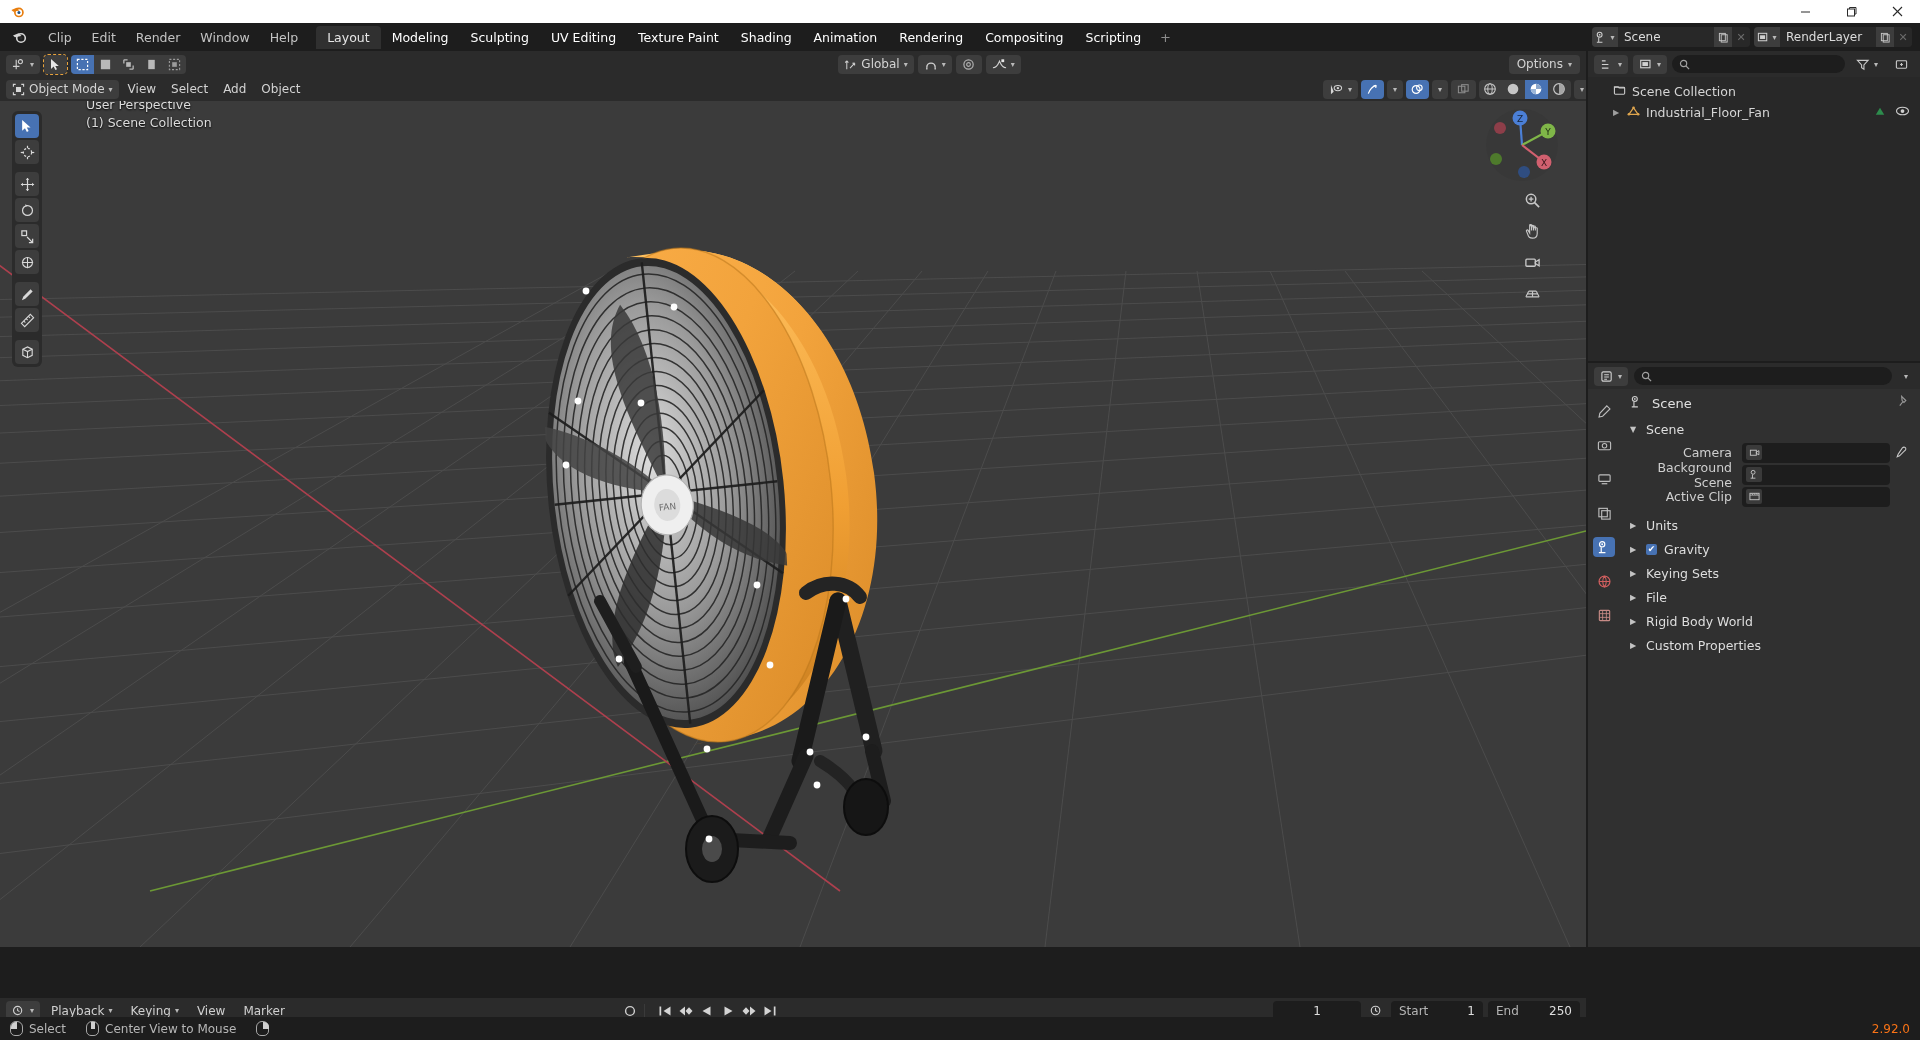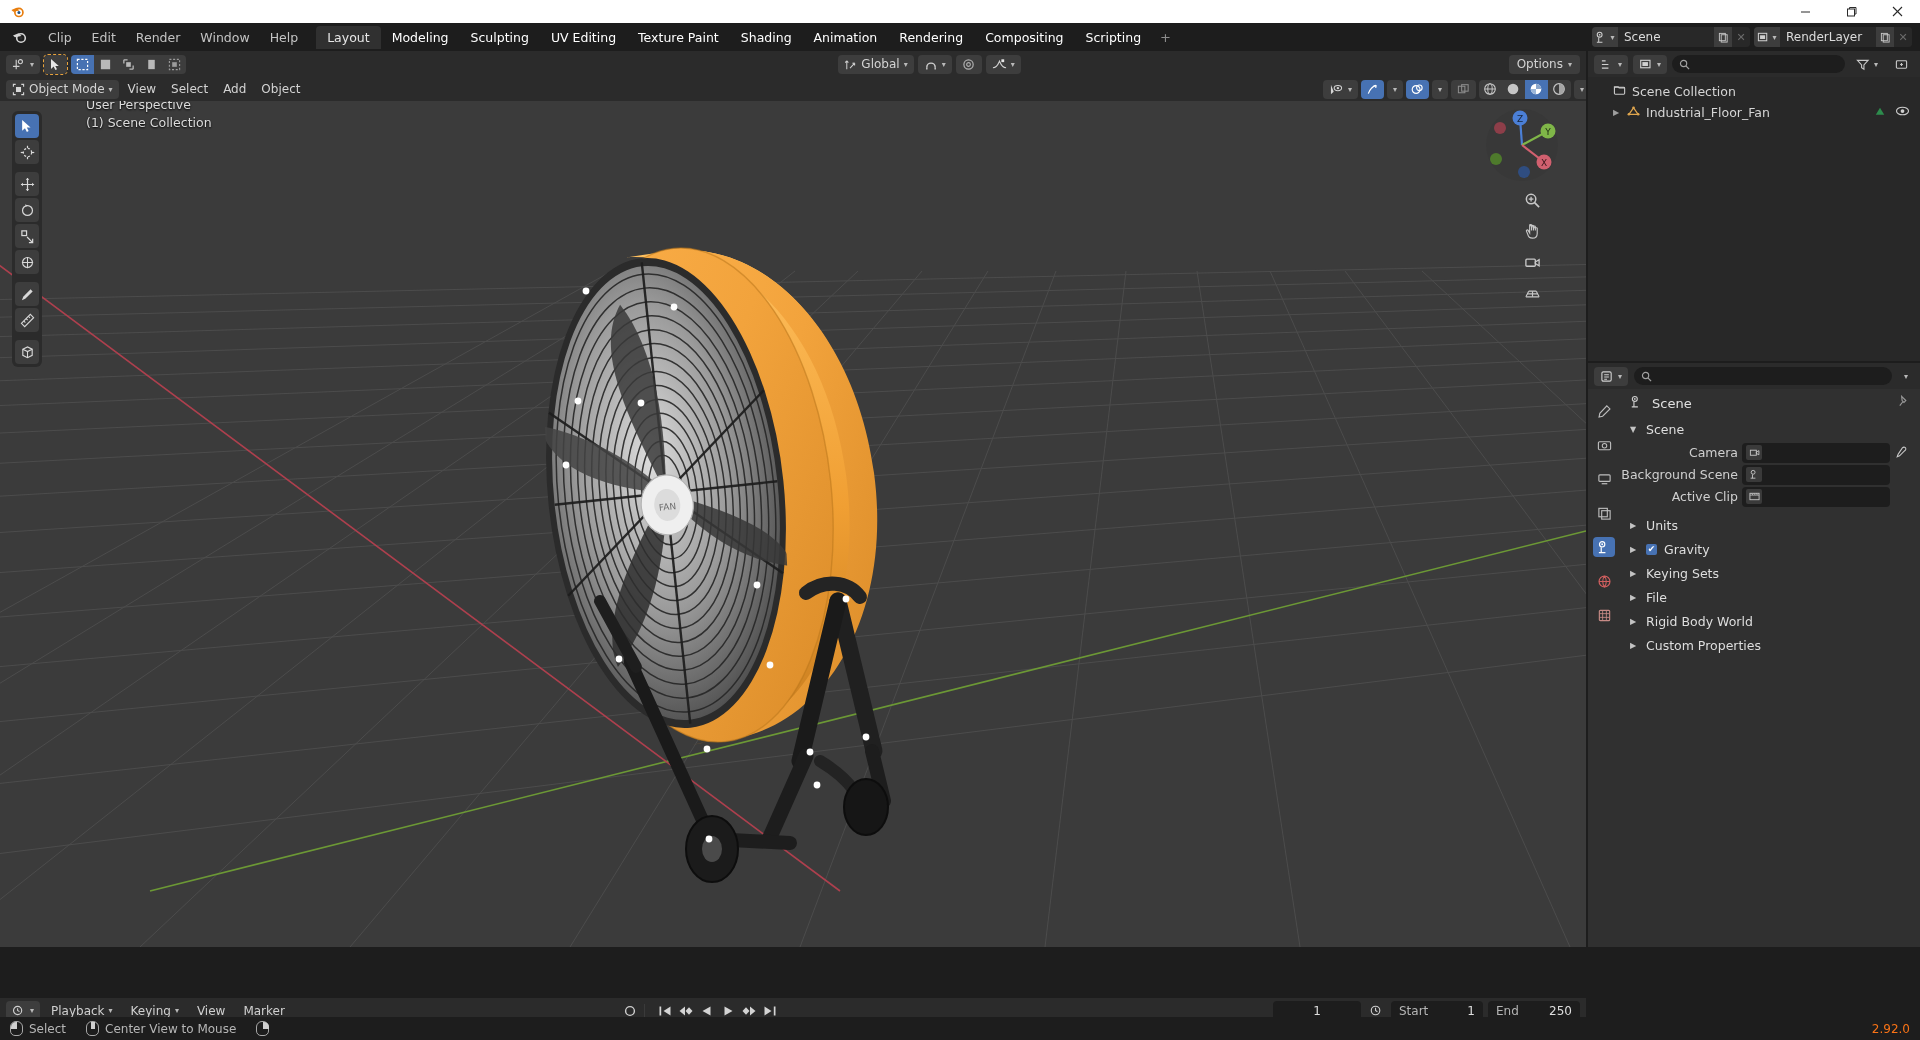--- a/index.html
+++ b/index.html
@@ -107,21 +107,21 @@
                display:flex; flex-direction:column; align-items:center; padding-top:12px; gap:14px;}
   .ptab{ width:22px; height:20px; display:flex; align-items:center; justify-content:center; border-radius:4px;}
   .ptab.on{ background:#4772b3; }
   .prop-title{ display:flex; align-items:center; gap:8px; height:28px; padding:0 10px; color:#e0e0e0;
                font-size:13px;}
   .pin{ margin-left:auto; color:#9a9a9a; }
   .panel-head{ display:flex; align-items:center; gap:7px; height:24px; padding:0 10px; color:#dedede;
                font-size:12.5px;}
   .tri{ font-size:8px; color:#c3c3c3; width:9px;}
   .prow{ display:flex; align-items:center; height:21px; margin:1px 10px 1px 0; }
-  .prow .plabel{ width:122px; text-align:right; padding-right:4px; color:#cfcfcf; font-size:12.5px;}
+  .prow .plabel{ width:122px; text-align:right; padding-right:10px; color:#cfcfcf; font-size:12.5px;}
   .pfield{ flex:1; height:20px; background:#1d1d1d; border-radius:4px; display:flex; align-items:center;
            padding:0 4px; gap:5px;}
   .pfield .fic{ width:16px; height:15px; background:#3a3a3a; border-radius:2px; display:flex;
                 align-items:center; justify-content:center;}
   .eyedrop{ width:20px; display:flex; align-items:center; justify-content:center; color:#c9c9c9;}
   .chk{ width:11px; height:11px; background:#4772b3; border-radius:2px; display:inline-flex;
         align-items:center; justify-content:center; color:#fff; font-size:9px; line-height:1;}
 
   
   .timeline{ position:absolute; left:0; top:947px; width:1586px; height:70px; background:#282828;}

